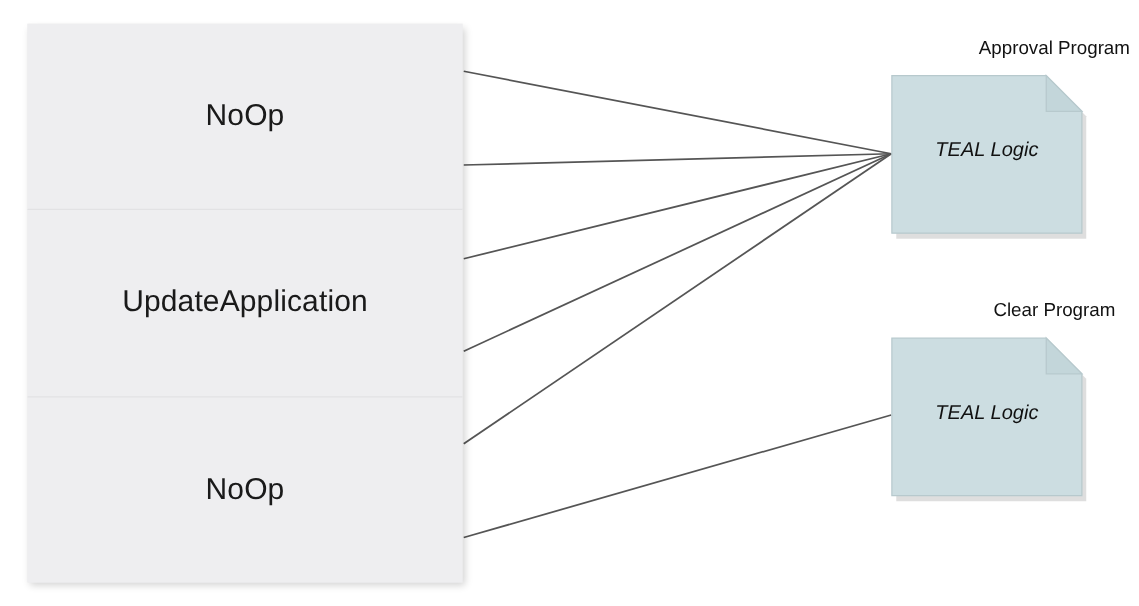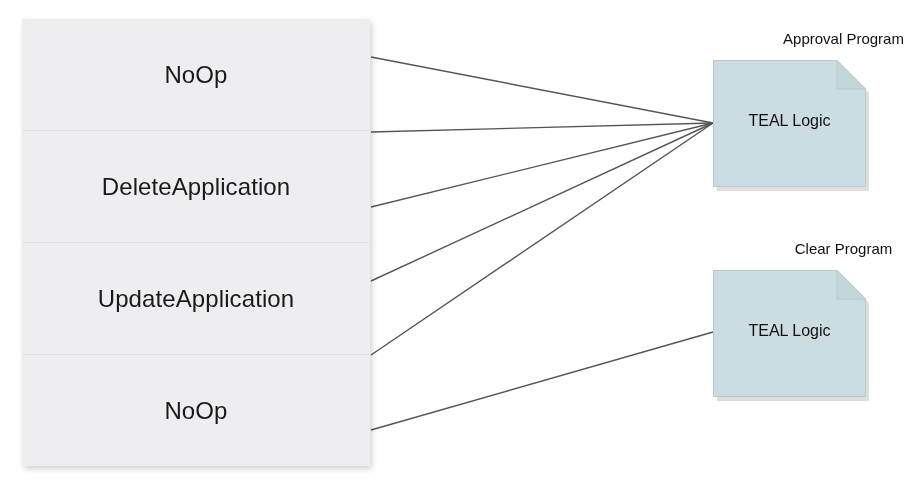--- a/index.html
+++ b/index.html
@@ -70,20 +70,21 @@
     width: 100%;
     text-align: center;
     font-size: 15px;
     color: #111111;
     white-space: nowrap;
   }
   .program-note {
     position: absolute;
     width: 153px;
     height: 126px;
+    font-style: italic;
   }
   .program-note svg {
     position: absolute;
     left: 0;
     top: 0;
     overflow: visible;
   }
   .program-note-label {
     position: absolute;
     left: 0;
@@ -116,23 +117,20 @@
       <line x1="371" y1="355" x2="713" y2="123"></line>
       <line x1="371" y1="430" x2="713" y2="332"></line>
     </g>
   </svg>
 
   <div id="oncomplete-panel">
     <div class="oncomplete-row">
       <span class="oncomplete-label">NoOp</span>
     </div>
     <div class="oncomplete-row">
-      <span class="oncomplete-label">DeleteApplication</span>
-    </div>
-    <div class="oncomplete-row">
       <span class="oncomplete-label">UpdateApplication</span>
     </div>
     <div class="oncomplete-row">
       <span class="oncomplete-label">NoOp</span>
     </div>
   </div>
 
   <div class="program-group" id="approval-group">
     <div class="program-caption">Approval Program</div>
     <div class="program-note">

